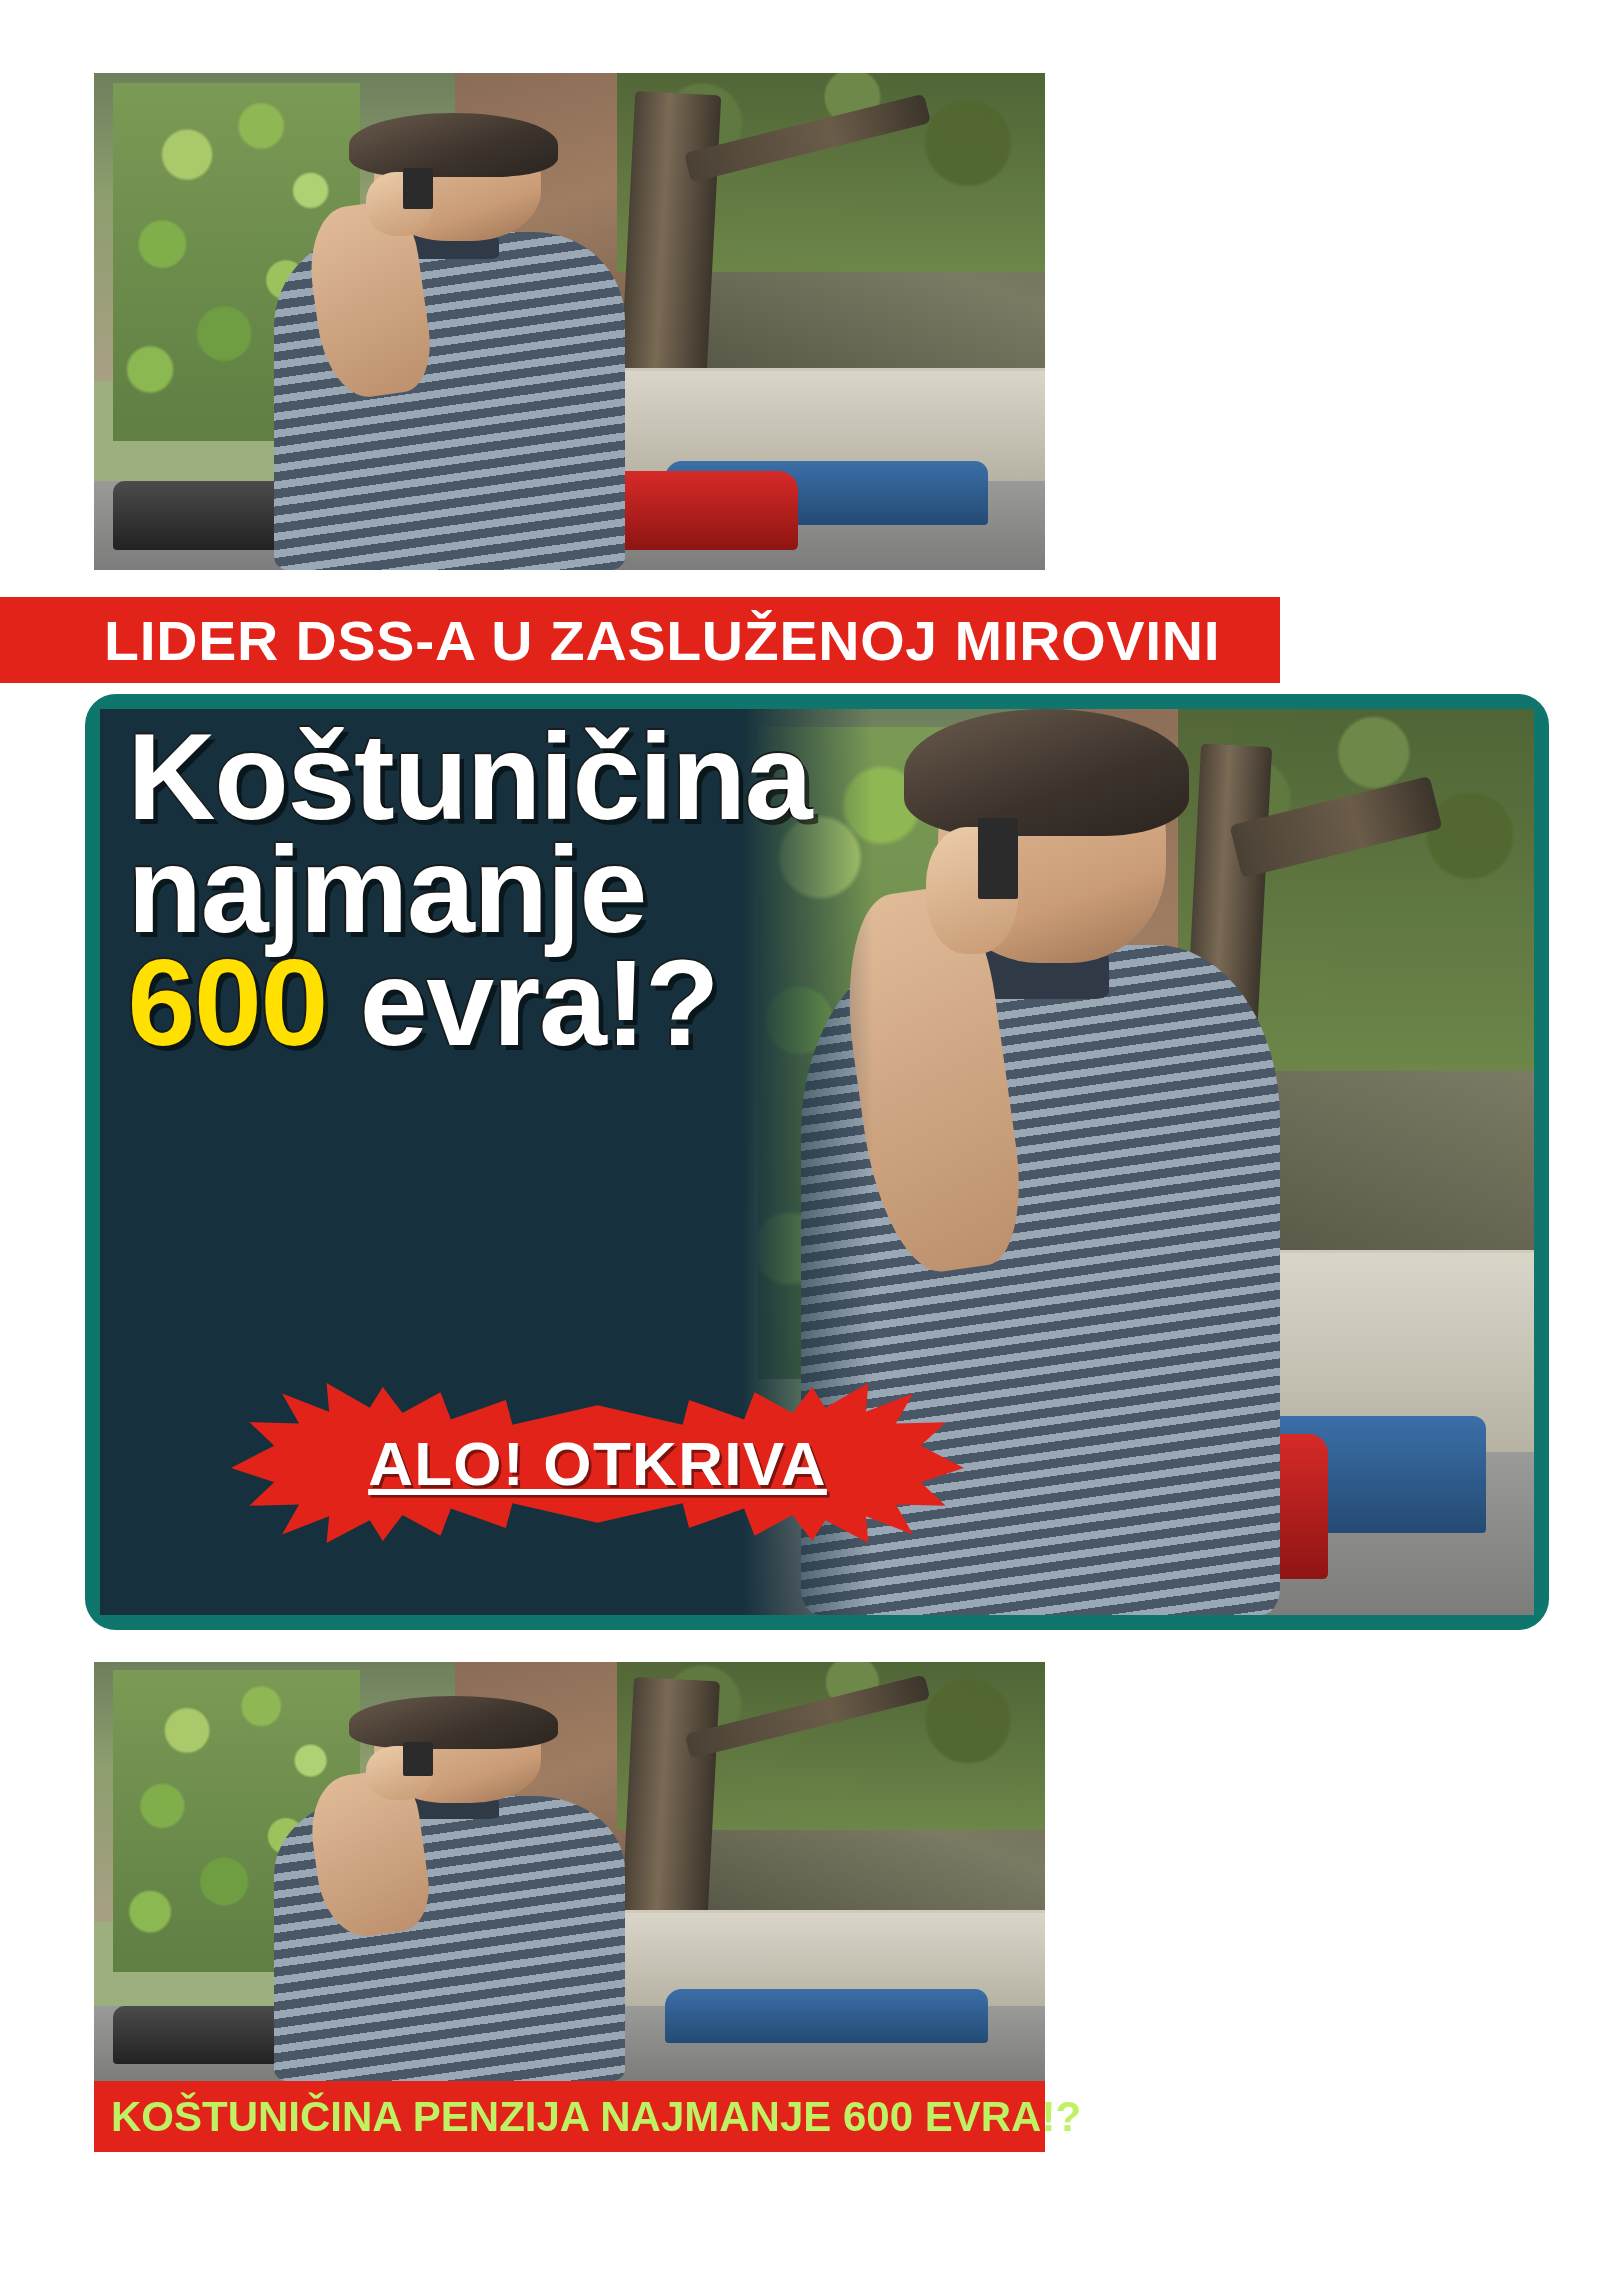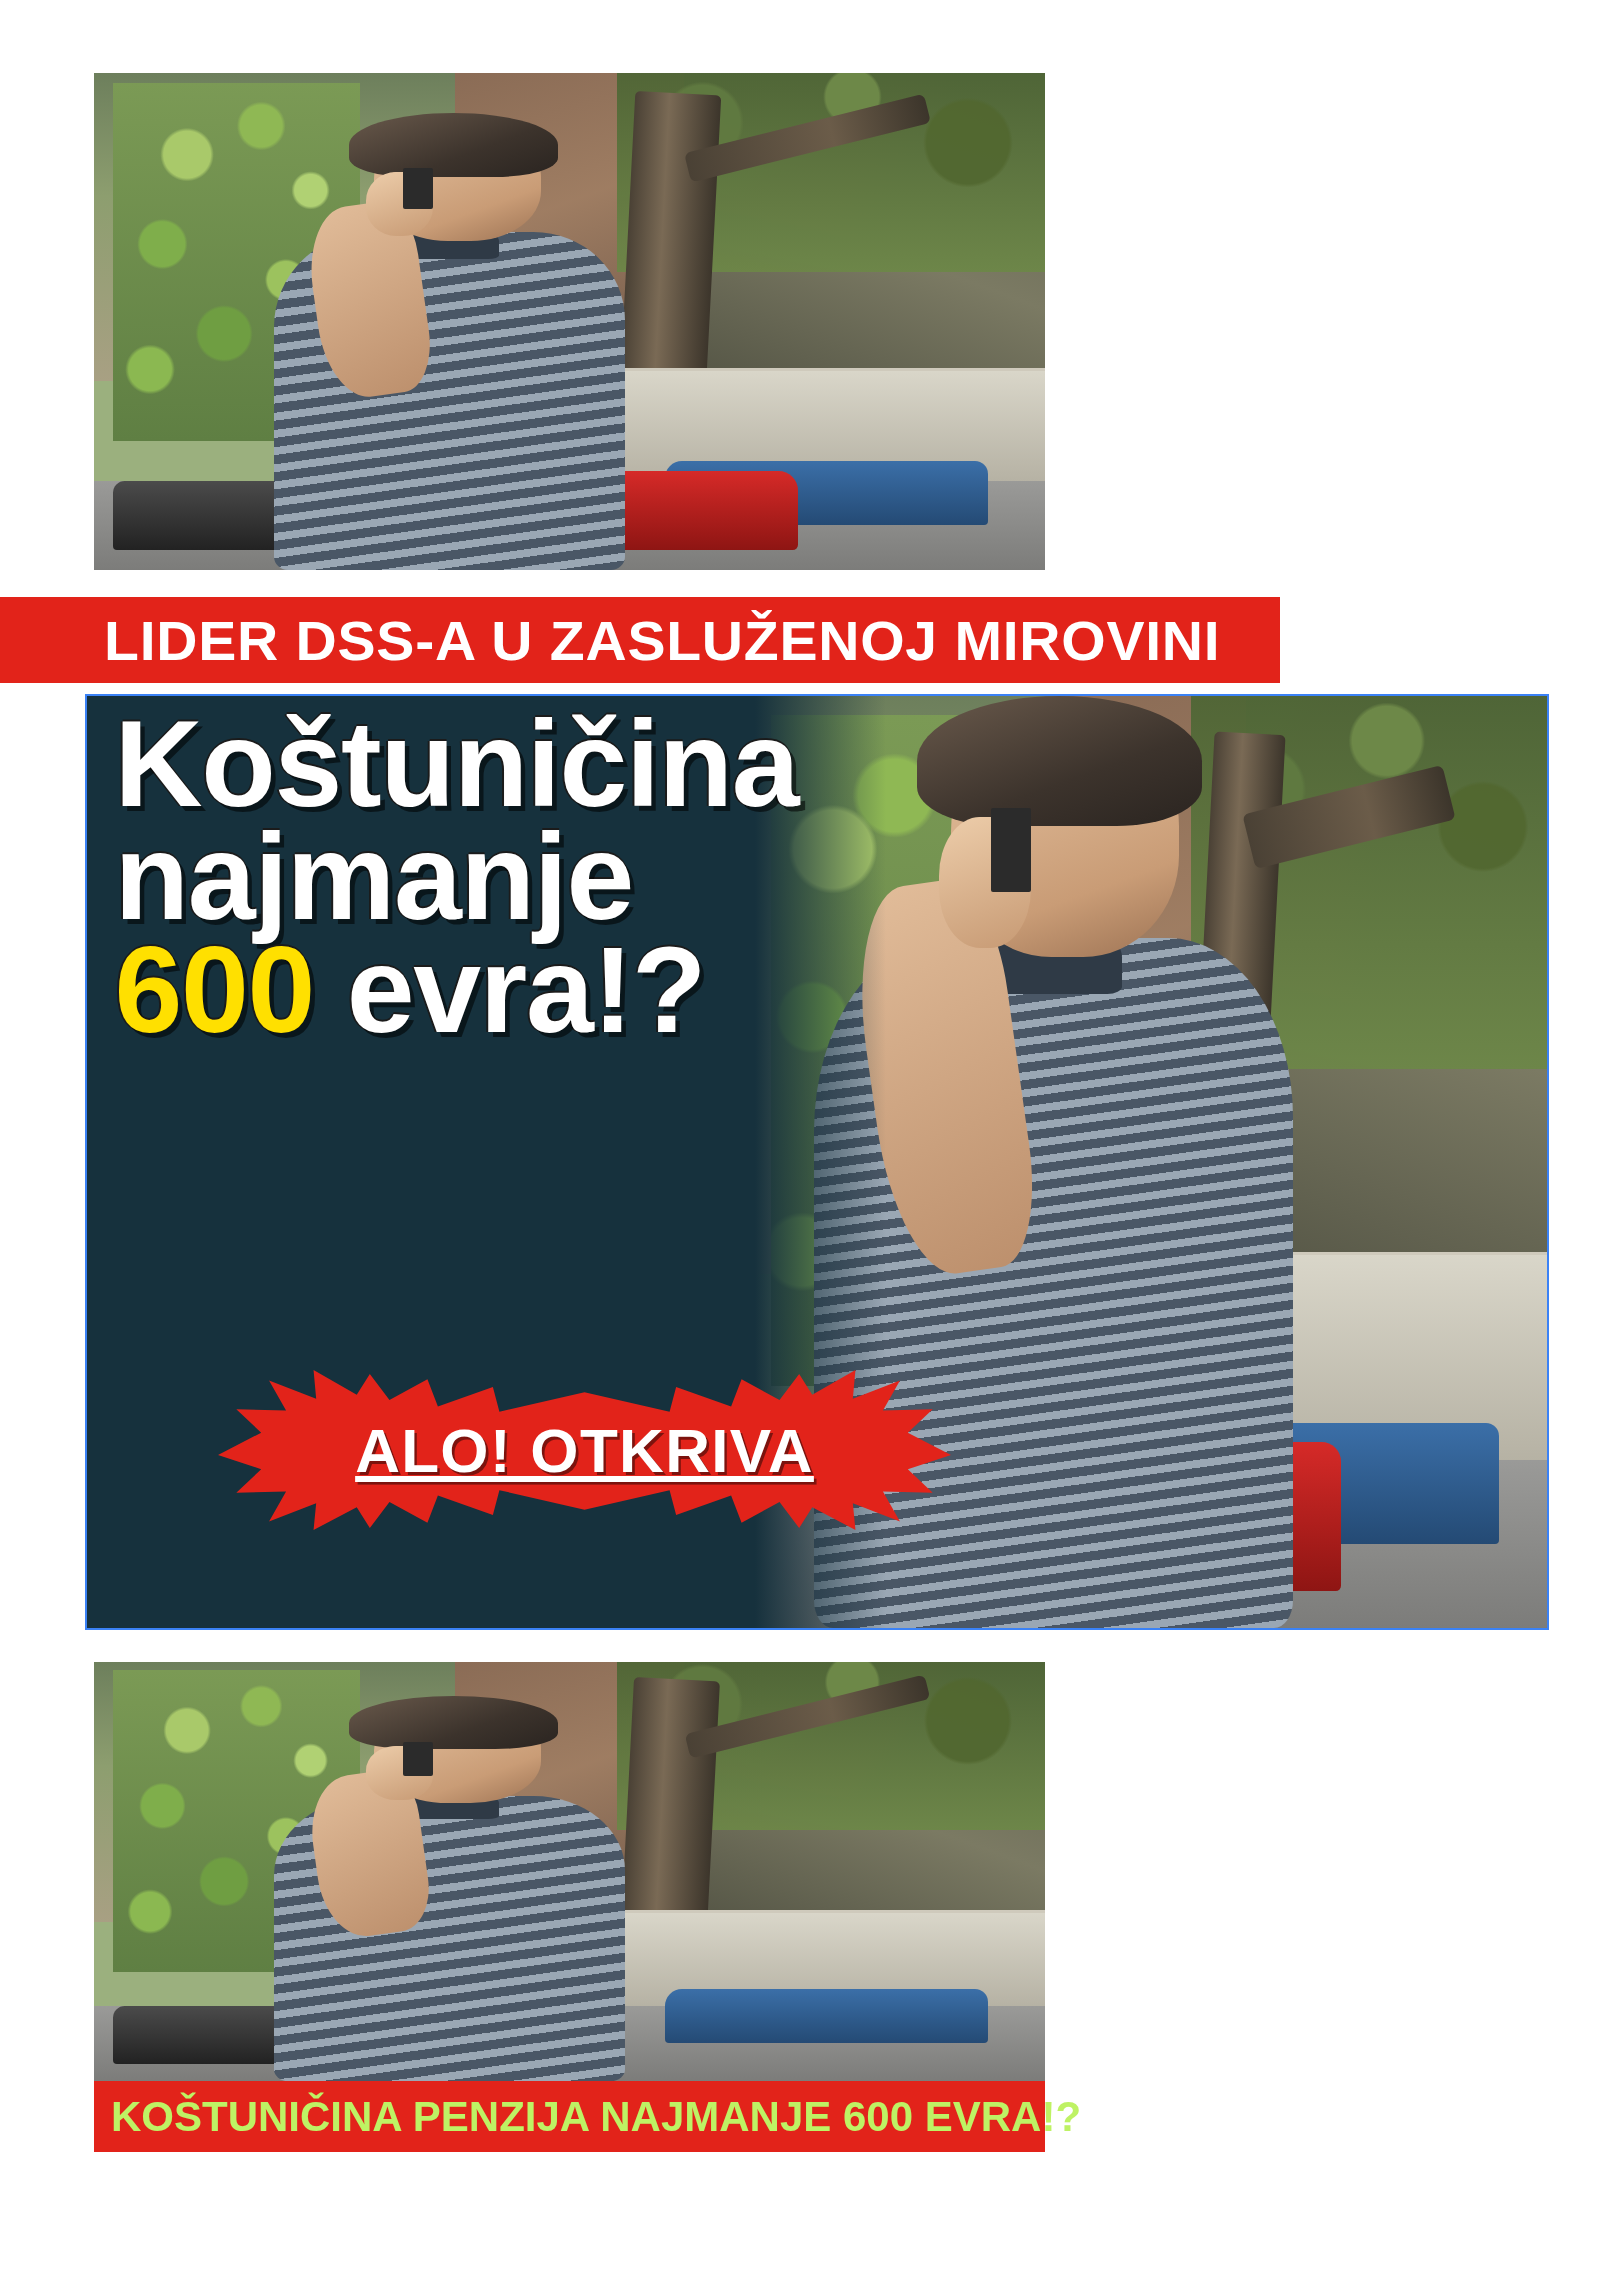--- a/index.html
+++ b/index.html
@@ -173,23 +173,24 @@
     font-family: "Liberation Sans", sans-serif;
     transform: scaleX(1.02);
     white-space: nowrap;
   }
 
   
   #main-block {
     position: absolute;
     left: 85px; top: 694px;
     width: 1464px; height: 936px;
-    background: #3b82f6;
-    padding: 2px;
+    background: #0f766e;
+    padding: 15px;
     box-sizing: border-box;
+    border-radius: 31px;
   }
   #main-inner {
     position: relative;
     width: 100%; height: 100%;
     background: #16313d;
     overflow: hidden;
   }
   #main-photo {
     position: absolute;
     right: 0; top: 0;

